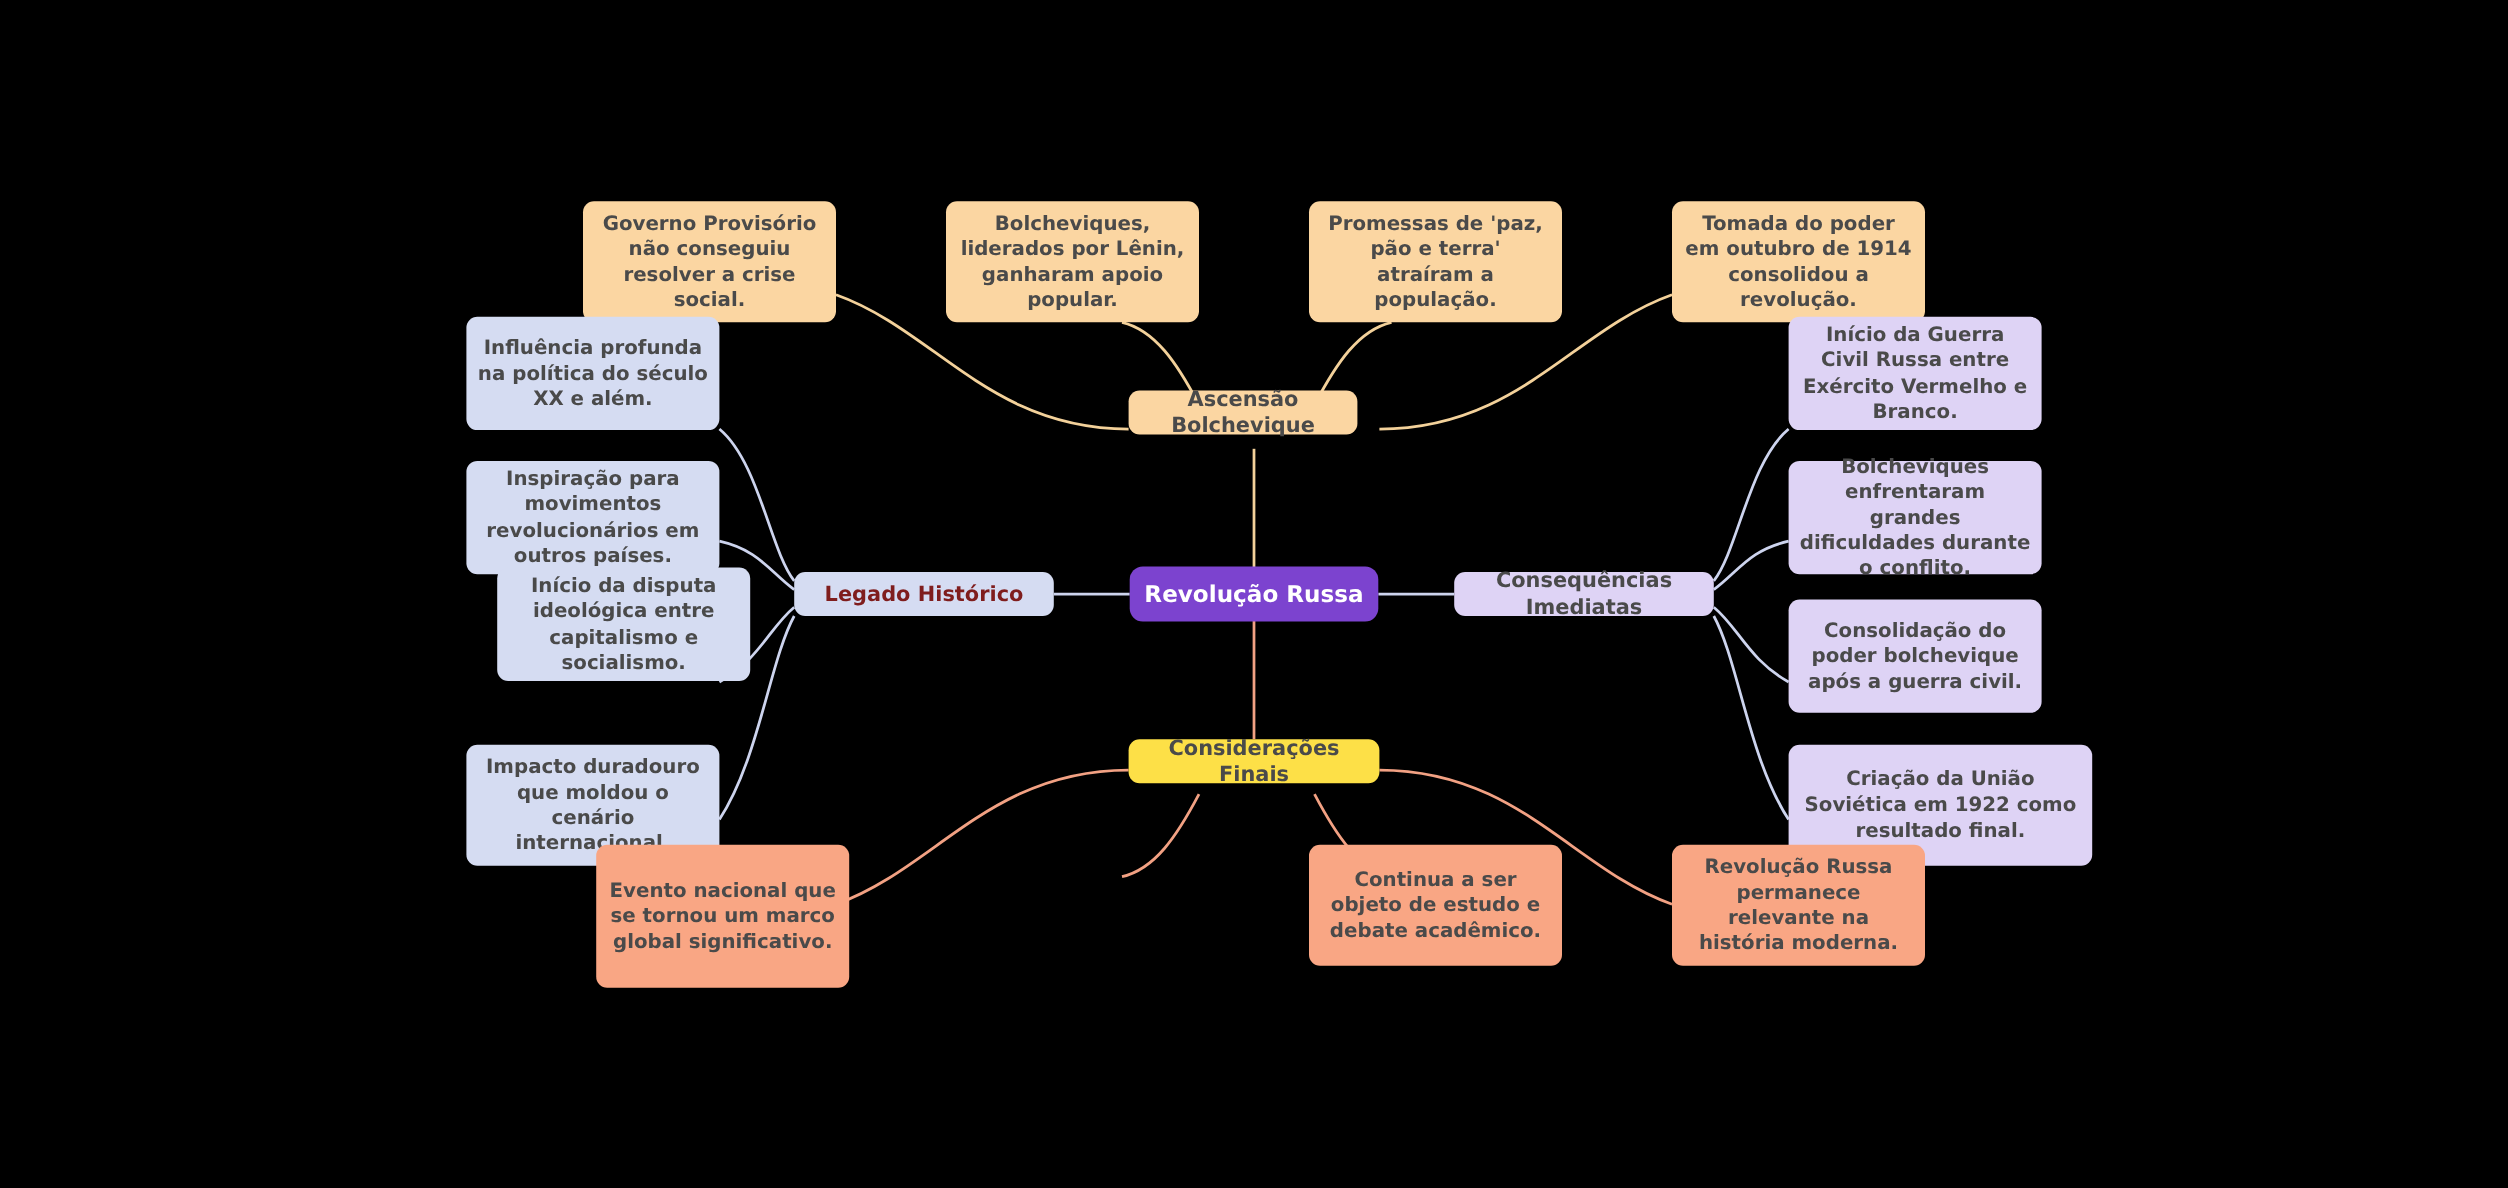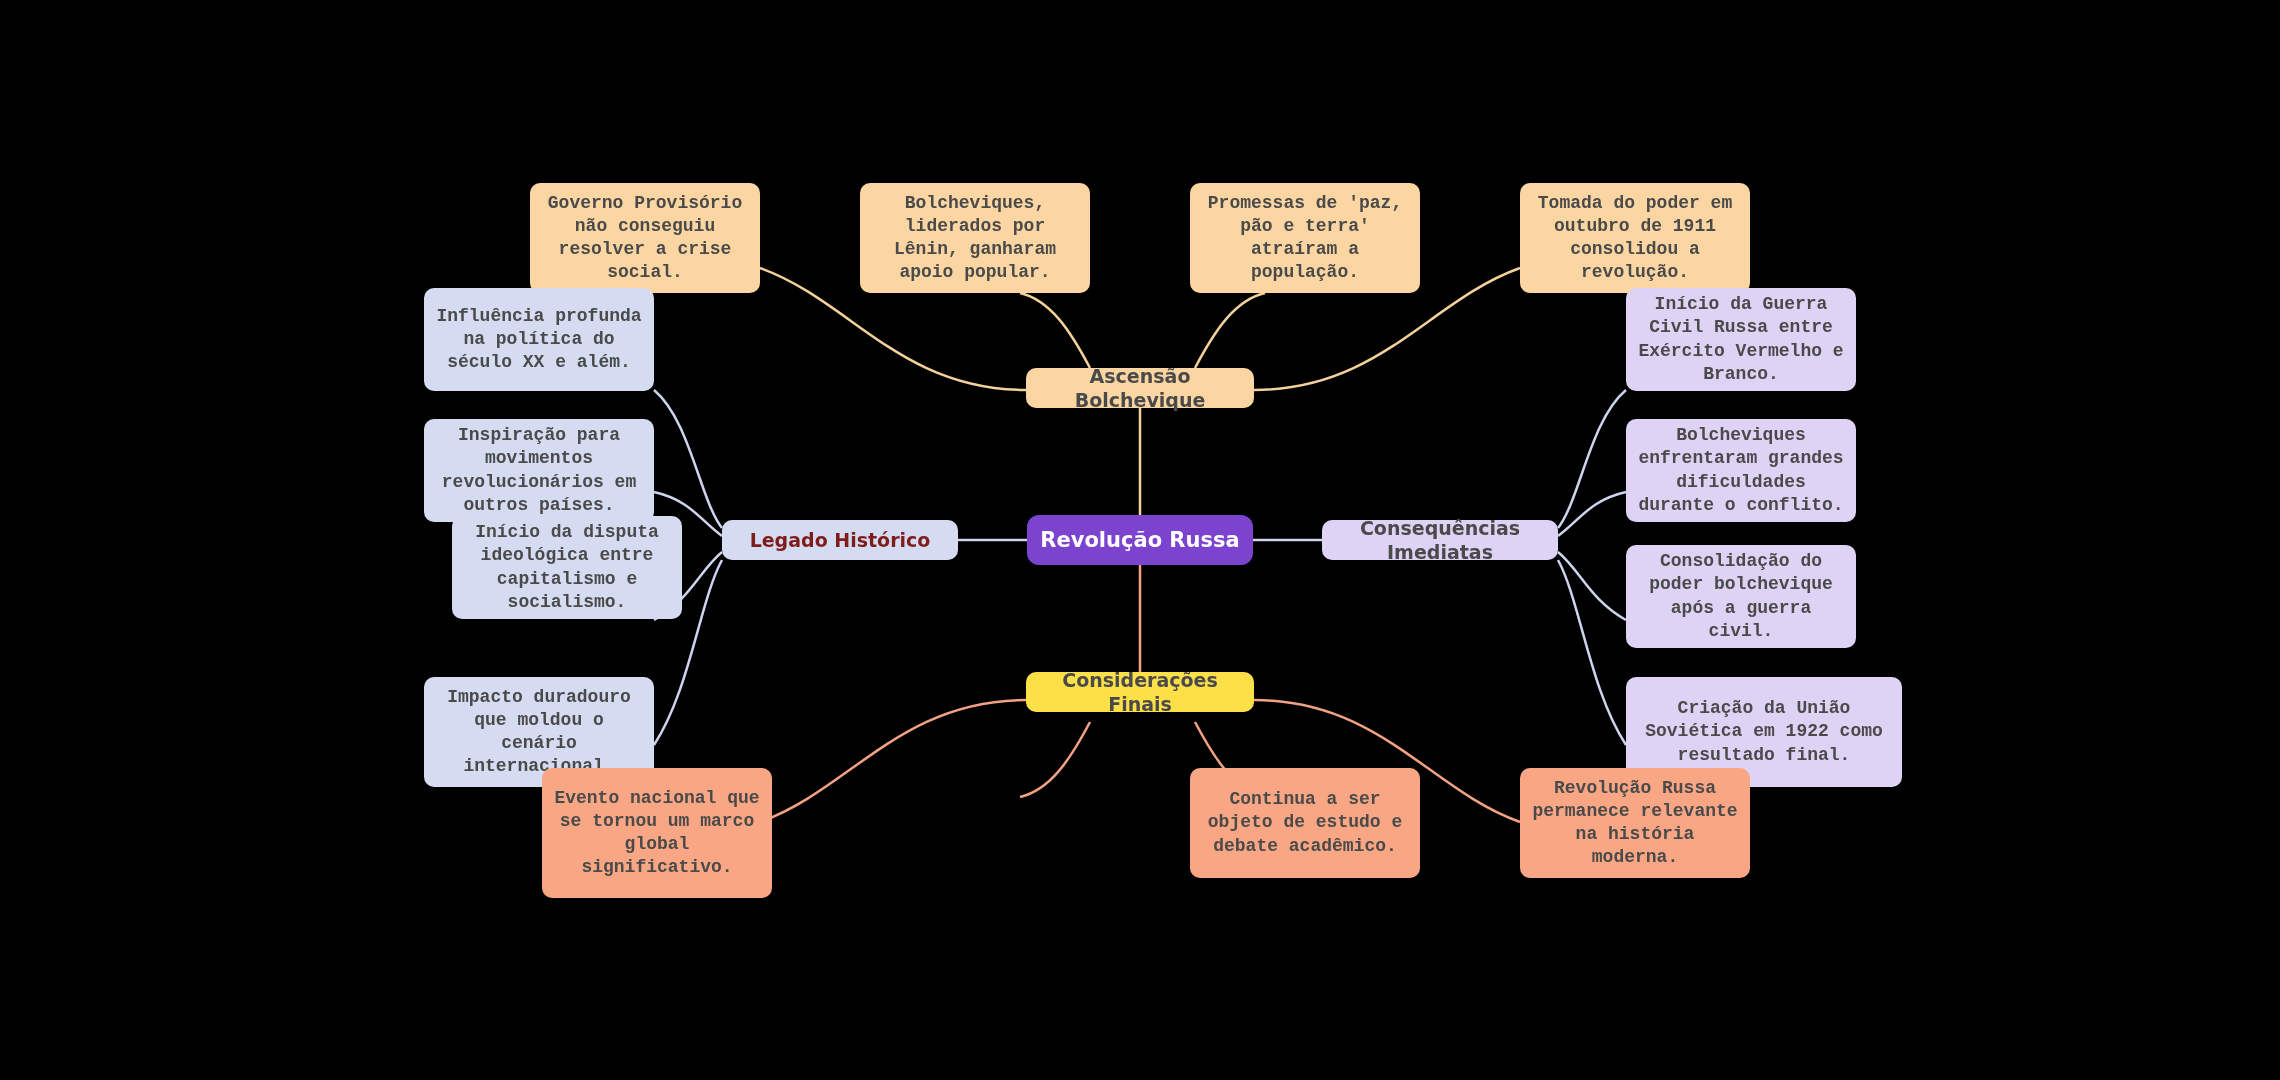--- a/index.html
+++ b/index.html
@@ -46,21 +46,20 @@
   .node-branch {
     font-size: 19px;
     border-radius: 10px;
   }
   .node-branch.legacy { background: #d5dcf2; color: #7f1d1d; }
   .node-branch.consequences { background: #ded3f5; color: #4a4a4a; }
   .node-branch.rise { background: #fbd6a2; color: #4a4a4a; }
   .node-branch.final { background: #fde047; color: #4a4a4a; }
   .node-leaf {
     font-size: 18px;
-    font-family: Liberation Mono, monospace;
   }
   .node-leaf.rise { background: #fbd6a2; }
   .node-leaf.legacy { background: #d5dcf2; }
   .node-leaf.consequences { background: #ded3f5; }
   .node-leaf.final { background: #f9a684; }
 </style>
 </head>
 <body>
 
 <div id="canvas">
@@ -90,21 +89,21 @@
     <path d="M 1026 700 C 900 700 850 790 760 822" stroke="#f2a183" stroke-width="2.5" fill="none"></path>
     <path d="M 1090 722 C 1070 760 1050 790 1020 797" stroke="#f2a183" stroke-width="2.5" fill="none"></path>
     <path d="M 1195 722 C 1215 760 1235 790 1265 797" stroke="#f2a183" stroke-width="2.5" fill="none"></path>
     <path d="M 1254 700 C 1380 700 1430 790 1520 822" stroke="#f2a183" stroke-width="2.5" fill="none"></path>
   </svg>
 
   <div class="node node-root" style="left:1027px; top:515px; width:226px; height:50px;">
     <span>Revolução Russa</span>
   </div>
 
-  <div class="node node-branch rise" style="left:1026px; top:368px; width:228px; height:40px;">
+  <div class="node node-branch rise" style="left:1026px; top:355px; width:208px; height:40px;">
     <span>Ascensão Bolchevique</span>
   </div>
 
   <div class="node node-branch consequences" style="left:1322px; top:520px; width:236px; height:40px;">
     <span>Consequências Imediatas</span>
   </div>
 
   <div class="node node-branch legacy" style="left:722px; top:520px; width:236px; height:40px;">
     <span>Legado Histórico</span>
   </div>
@@ -116,21 +115,21 @@
   <div class="node node-leaf rise" style="left:530px; top:183px; width:230px; height:110px;">
     <span>Governo Provisório não conseguiu resolver a crise social.</span>
   </div>
   <div class="node node-leaf rise" style="left:860px; top:183px; width:230px; height:110px;">
     <span>Bolcheviques, liderados por Lênin, ganharam apoio popular.</span>
   </div>
   <div class="node node-leaf rise" style="left:1190px; top:183px; width:230px; height:110px;">
     <span>Promessas de 'paz, pão e terra' atraíram a população.</span>
   </div>
   <div class="node node-leaf rise" style="left:1520px; top:183px; width:230px; height:110px;">
-    <span>Tomada do poder em outubro de 1911 consolidou a revolução.</span>
+    <span>Tomada do poder em outubro de 1914 consolidou a revolução.</span>
   </div>
 
   <div class="node node-leaf legacy" style="left:424px; top:288px; width:230px; height:103px;">
     <span>Influência profunda na política do século XX e além.</span>
   </div>
   <div class="node node-leaf legacy" style="left:424px; top:419px; width:230px; height:103px;">
     <span>Inspiração para movimentos revolucionários em outros países.</span>
   </div>
   <div class="node node-leaf legacy" style="left:424px; top:516px; width:230px; height:103px;margin-left:28px;">
     <span>Início da disputa ideológica entre capitalismo e socialismo.</span>

